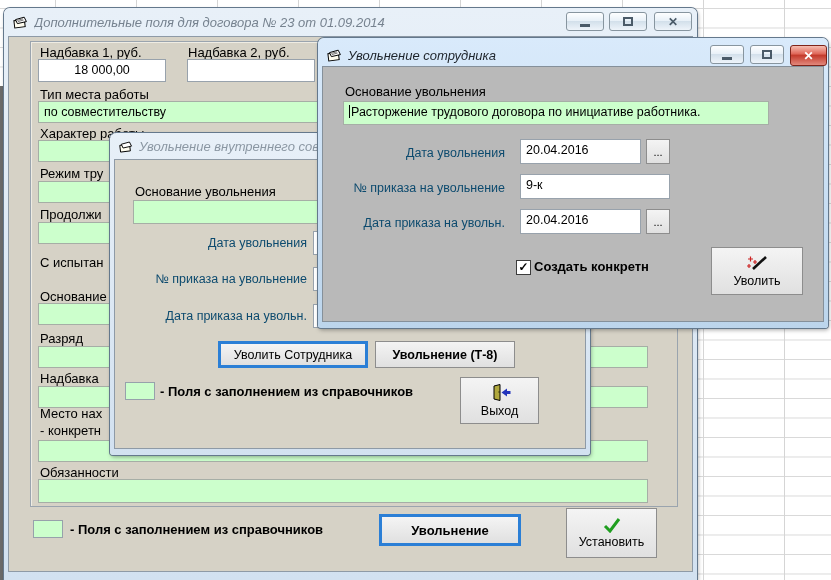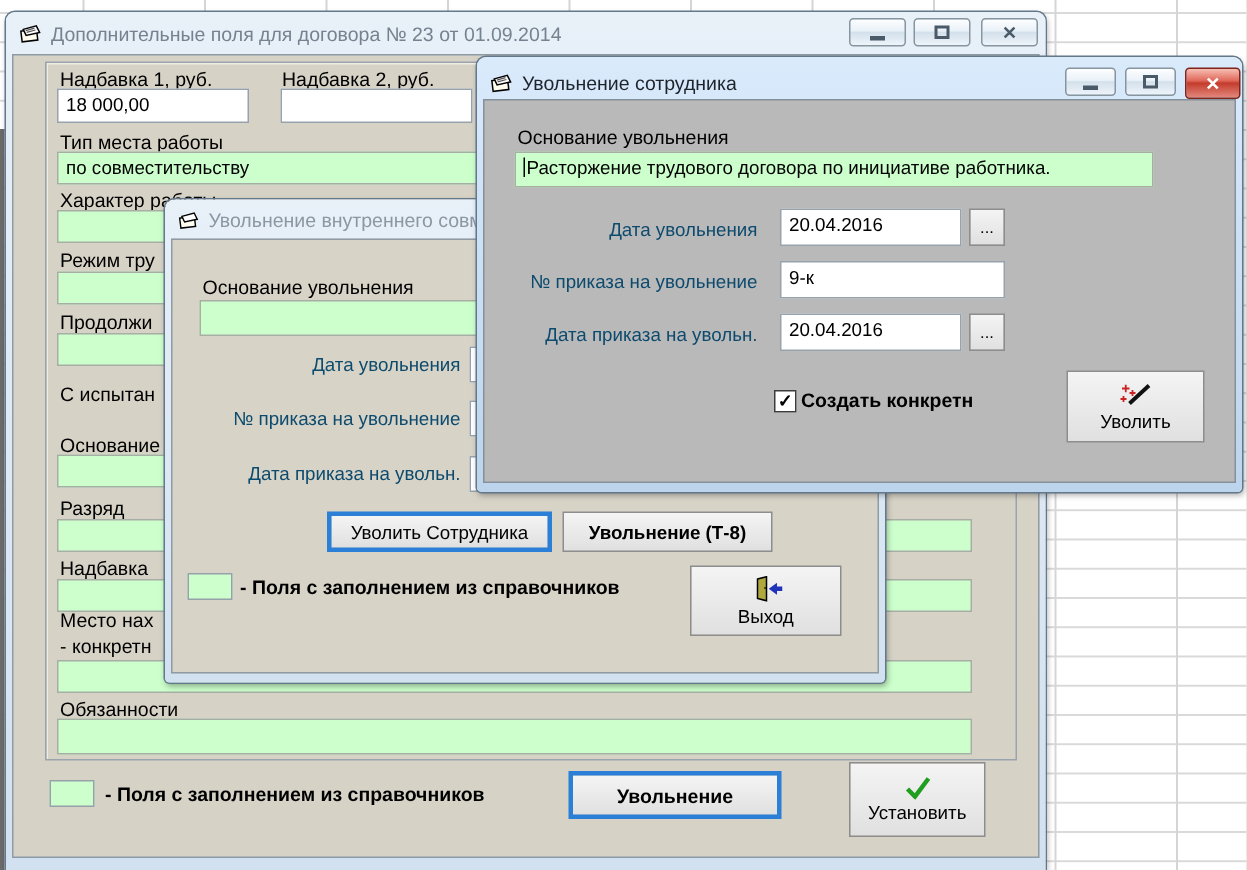--- a/index.html
+++ b/index.html
@@ -13,21 +13,21 @@
     background-size:81px 19.5px;
     background-position:55px 8px;
   }
   .edge-strip{position:absolute;left:0;top:86px;width:3px;height:494px;background:#6b6b6b;z-index:5;}
 
   
   .win{position:absolute;border-radius:6px 6px 3px 3px;
        box-shadow:0 0 0 1px #64788c,1px 2px 4px rgba(0,0,0,.35);}
   .win.active{background:linear-gradient(#d9eafb,#badSEA) ;background:linear-gradient(#d9eafb,#bcd5ec);}
   .win.inactive{background:linear-gradient(#e8f0f8,#d2e1f0);}
-  .titlebar{position:absolute;left:0;top:0;right:0;display:flex;align-items:center;padding-left:8px;box-sizing:border-box;}
+  .titlebar{position:absolute;left:0;top:0;right:0;display:flex;align-items:center;padding-left:8px;box-sizing:border-box;font-style:italic;}
   .title{font-size:13px;margin-left:6px;white-space:nowrap;overflow:hidden;}
   .t-active{color:#1e242b;}
   .t-inactive{color:#8b97a3;}
   .t-main{color:#76828f;}
   .win-body{position:absolute;left:4px;right:4px;top:28px;bottom:6px;border:1px solid #8e9aa6;}
 
   .cap{position:absolute;border-radius:3px;border:1px solid #87959f;
        display:flex;align-items:center;justify-content:center;box-sizing:border-box;cursor:default;}
   .cap.normal{background:linear-gradient(#fdfeff,#e9f1f8 45%,#d3e0eb 50%,#eef4fa);color:#4a5a68;}
   .cap.red{background:linear-gradient(#f6beb2,#e06a5c 40%,#c43c2d 50%,#e2887c);color:#fff;border-color:#7e241a;}
@@ -35,21 +35,21 @@
   .g-rest{width:10px;height:9px;border:2px solid currentColor;box-sizing:border-box;background:transparent;}
   .g-close{font-weight:bold;font-size:12px;line-height:1;}
 
   
   .lbl{position:absolute;font-size:13px;color:#000;white-space:nowrap;}
   .lbl.b{font-weight:bold;}
   .rlbl{position:absolute;font-size:12.5px;color:#0c4a6e;white-space:nowrap;text-align:right;}
   .fld{position:absolute;background:#ccffcc;border:1px solid #a6aea6;font-size:12.5px;
        padding:3px 5px;box-sizing:border-box;white-space:nowrap;overflow:hidden;color:#000;}
   .fld.white{background:#ffffff;border-color:#98a2ac;}
-  .fld.right{text-align:left;}
+  .fld.right{text-align:center;}
   .btn{position:absolute;background:linear-gradient(#f4f4f4,#e0e0e0);border:1px solid #8d8d8d;
        font-size:12.5px;display:flex;align-items:center;justify-content:center;
        box-sizing:border-box;color:#000;white-space:nowrap;cursor:default;}
   .btn.focus{border:3px solid #2b7fd6;}
   .btn.bold{font-weight:bold;}
   .btn.stack{flex-direction:column;gap:2px;}
   .swatch{position:absolute;width:28px;height:16px;background:#ccffcc;border:1px solid #97a1ab;}
   .cbx{position:absolute;width:13px;height:13px;background:#fff;border:1px solid #3c3c3c;
        font-weight:bold;font-size:12px;line-height:12px;text-align:center;box-sizing:content-box;}
   .panel{position:absolute;border:1px solid #9aa4ae;box-shadow:inset 1px 1px 0 #efece3;}
@@ -158,21 +158,21 @@
 
     <div class="rlbl" style="left:12px;top:149px;width:180px;">Дата приказа на увольн.</div>
     <div class="fld white" style="left:198px;top:144px;width:122px;height:24px;"></div>
 
     <div class="btn focus" style="left:103px;top:181px;width:150px;height:27px;">Уволить Сотрудника</div>
     <div class="btn bold" style="left:260px;top:181px;width:140px;height:27px;">Увольнение (Т-8)</div>
 
     <div class="swatch" style="left:10px;top:222px;"></div>
     <div class="lbl b" style="left:45px;top:224px;">- Поля с заполнением из справочников</div>
 
-    <div class="btn stack" style="left:345px;top:217px;width:101px;height:47px;">
+    <div class="btn stack" style="left:345px;top:217px;width:79px;height:47px;">
       <span>
         <svg width="22" height="18" viewBox="0 0 22 18">
           <polygon points="5,2 11,0.5 11,16.5 5,15" fill="#b0a83e" stroke="#000" stroke-width="1"></polygon>
           <line x1="9.5" y1="8" x2="10.5" y2="8" stroke="#000"></line>
           <polygon points="12.5,8.5 18,4.5 18,12.5" fill="#2233bb"></polygon>
           <rect x="18" y="7" width="3.5" height="3" fill="#2233bb"></rect>
         </svg>
       </span>
       <span>Выход</span>
     </div>

